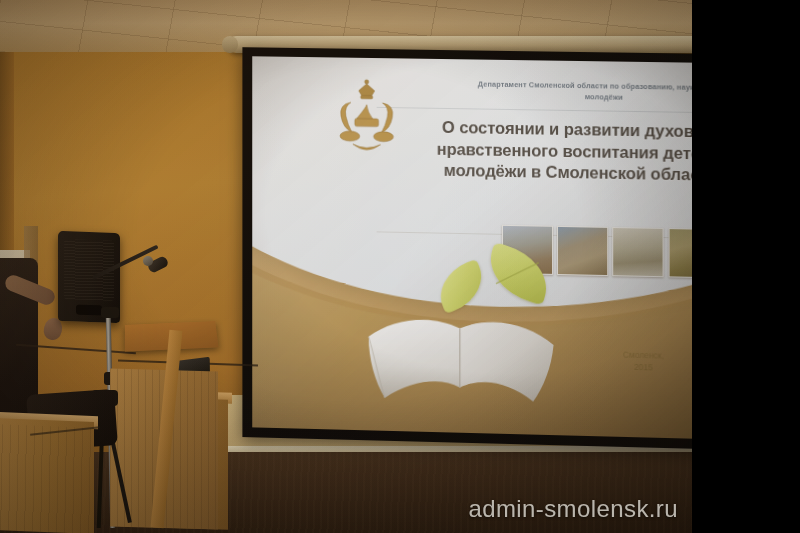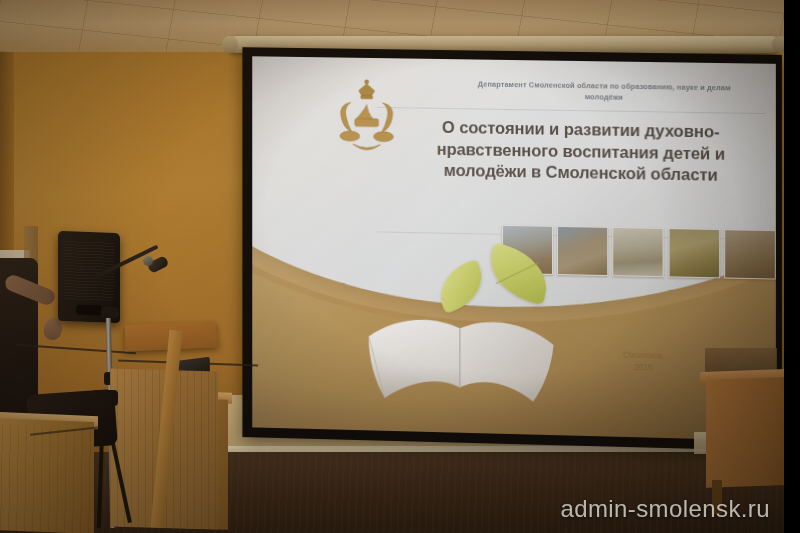--- a/index.html
+++ b/index.html
@@ -1,17 +1,17 @@
 <!DOCTYPE html>
 <html><head>
 <meta charset="utf-8">
 <style>
   html,body{margin:0;padding:0;background:#000;}
   body{font-family:"Liberation Sans",sans-serif;}
-  #scene{position:relative;width:784px;height:533px;overflow:hidden;background:#6b4a23;}
+  #scene{position:relative;width:692px;height:533px;overflow:hidden;background:#6b4a23;}
 
   
   .ceiling{position:absolute;left:0;top:0;width:800px;height:52px;
     background:linear-gradient(180deg,#b99a6c 0%,#c8ab7c 45%,#b5945f 100%);}
   .ceil-grid{position:absolute;left:0;top:0;width:800px;height:52px;opacity:.38;
     background:
       repeating-linear-gradient(100deg,rgba(90,65,35,.55) 0 1px,transparent 1px 86px),
       repeating-linear-gradient(6deg,rgba(90,65,35,.5) 0 1px,transparent 1px 30px);}
   .wall-left{position:absolute;left:0;top:40px;width:250px;height:440px;
     background:linear-gradient(175deg,#b07c2e 0%,#bb8837 35%,#a8722b 75%,#8d5f23 100%);}

